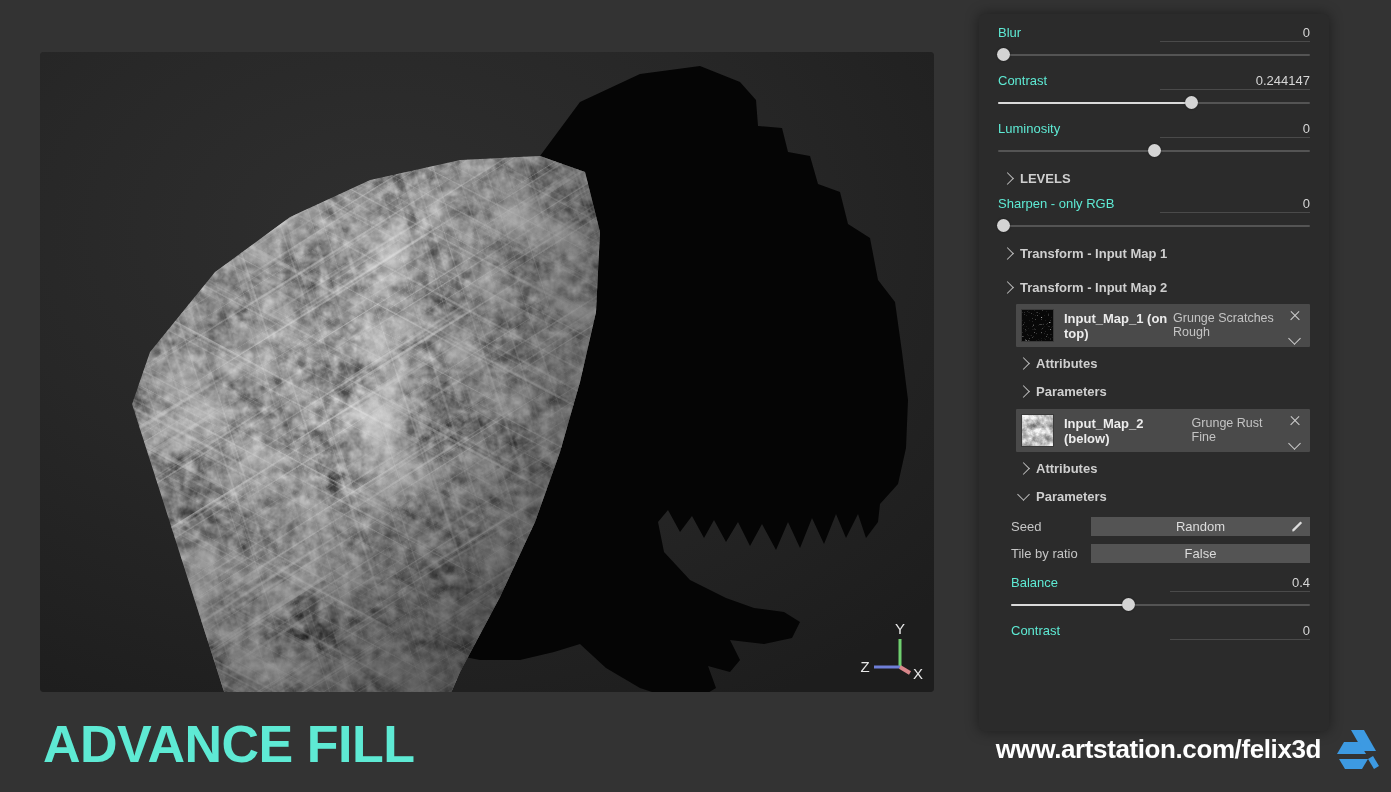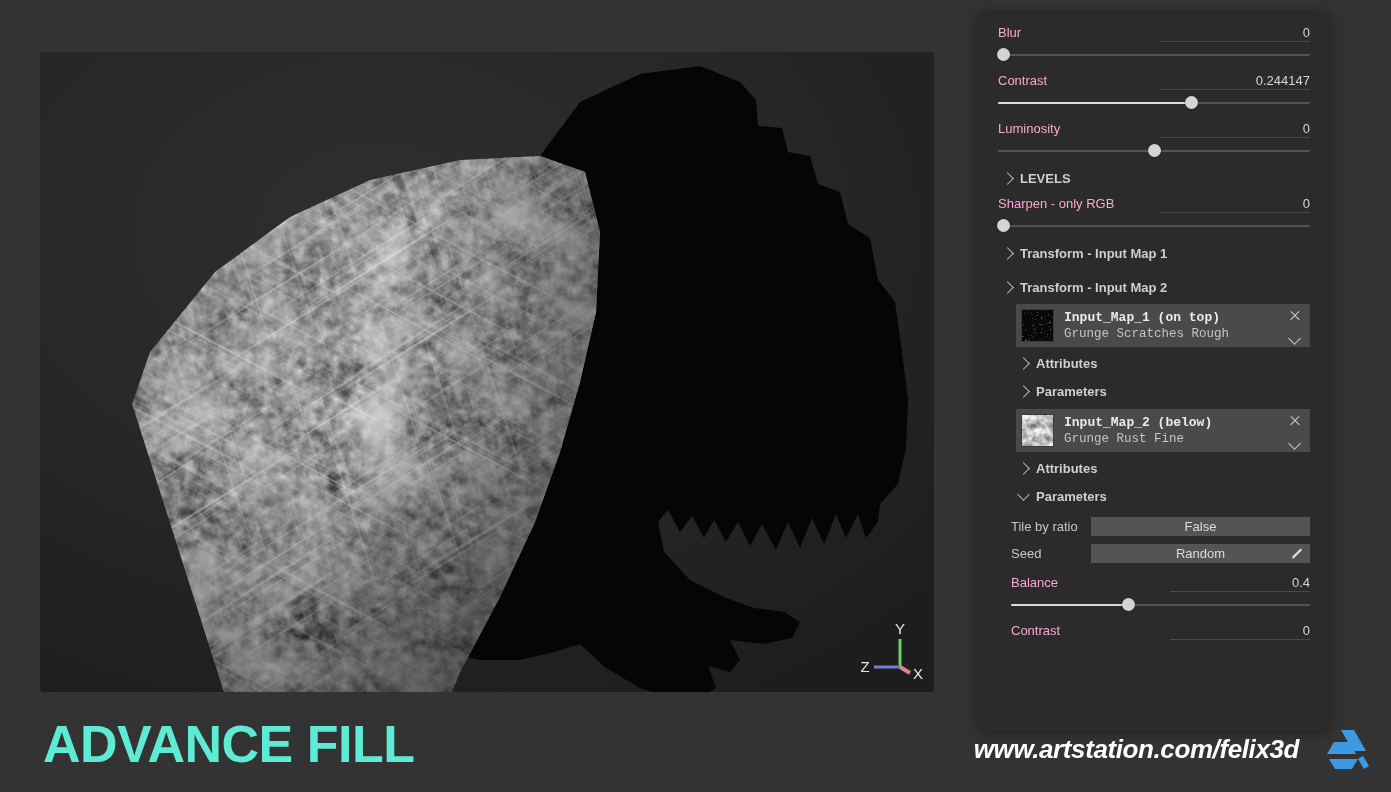--- a/index.html
+++ b/index.html
@@ -50,26 +50,25 @@
     font-weight: bold;
     letter-spacing: -0.5px;
     color: #5eead4;
     line-height: 1;
     font-family: "Liberation Sans", sans-serif;
   }
 
   
   #footer-link {
     position: absolute;
-    right: 22px;
+    right: 12px;
     bottom: 22px;
     display: flex;
     align-items: center;
-    gap: 24px;
-    font-style: italic;
+    gap: 12px;
   }
   #footer-url {
     font-size: 26px;
     font-weight: bold;
     color: #ffffff;
     letter-spacing: -0.4px;
     font-family: "Liberation Sans", sans-serif;
   }
   #artstation-logo { width: 46px; height: 42px; display: block; }
 
@@ -90,21 +89,21 @@
   }
 
   
   .slider-row { padding-top: 11px; }
   .slider-head {
     display: flex;
     align-items: baseline;
     justify-content: space-between;
     height: 19px;
   }
-  .slider-label { color: #f9a8d4; font-size: 13px; }
+  .slider-label { color: #5eead4; font-size: 13px; }
   .slider-value {
     color: #d6d6d6;
     font-size: 13px;
     text-align: right;
     border-bottom: 1px solid #4a4a4a;
     min-width: 150px;
     padding-bottom: 1px;
     line-height: 15px;
   }
   .slider-track {
@@ -176,21 +175,21 @@
     border-radius: 1px;
   }
   .input-thumb {
     width: 33px;
     height: 33px;
     flex: none;
     border: 1px solid #3a3a3a;
     margin-right: 10px;
     image-rendering: pixelated;
   }
-  .input-texts { flex: 1; min-width: 0; display: flex; flex-direction: column; gap: 2px; font-family: Liberation Mono, monospace; }
+  .input-texts { flex: 1; min-width: 0; display: flex; flex-direction: row; gap: 2px; }
   .input-title { color: #ececec; font-weight: bold; font-size: 13px; line-height: 15px; }
   .input-sub { color: #c4c4c4; font-size: 12.5px; line-height: 14px; }
   .card-actions { display: flex; flex-direction: column; align-items: center; justify-content: space-between; height: 33px; flex: none; }
   .x-btn { width: 14px; height: 14px; position: relative; cursor: pointer; }
   .x-btn::before, .x-btn::after {
     content: ""; position: absolute; left: 1px; top: 6px; width: 12px; height: 1.4px; background: #cfcfcf;
   }
   .x-btn::before { transform: rotate(45deg); }
   .x-btn::after  { transform: rotate(-45deg); }
   .v-btn { width: 12px; height: 8px; position: relative; cursor: pointer; }
@@ -460,36 +459,36 @@
   <div class="section-head indent" style="margin-top:2px">
     <span class="chev"></span>
     <span>Attributes</span>
   </div>
   <div class="section-head indent open" style="margin-top:0">
     <span class="chev"></span>
     <span>Parameters</span>
   </div>
 
   <div class="field-row">
-    <span class="field-label">Tile by ratio</span>
-    <span class="field-box">
-      <span>False</span>
-    </span>
-  </div>
-
-  <div class="field-row">
     <span class="field-label">Seed</span>
     <span class="field-box">
       <span>Random</span>
       <svg class="pencil-icon" viewBox="0 0 14 14">
         <path d="M1.5,12.5 L3.2,12.1 L12.0,3.3 L10.2,1.5 L1.4,10.3 Z" fill="#dcdcdc"></path>
       </svg>
     </span>
   </div>
 
+  <div class="field-row">
+    <span class="field-label">Tile by ratio</span>
+    <span class="field-box">
+      <span>False</span>
+    </span>
+  </div>
+
   <div class="slider-row param-slider">
     <div class="slider-head">
       <span class="slider-label">Balance</span>
       <span class="slider-value">0.4</span>
     </div>
     <div class="slider-track">
       <div class="rail"></div>
       <div class="fill" style="width:39%"></div>
       <div class="knob" style="left:39%"></div>
     </div>

